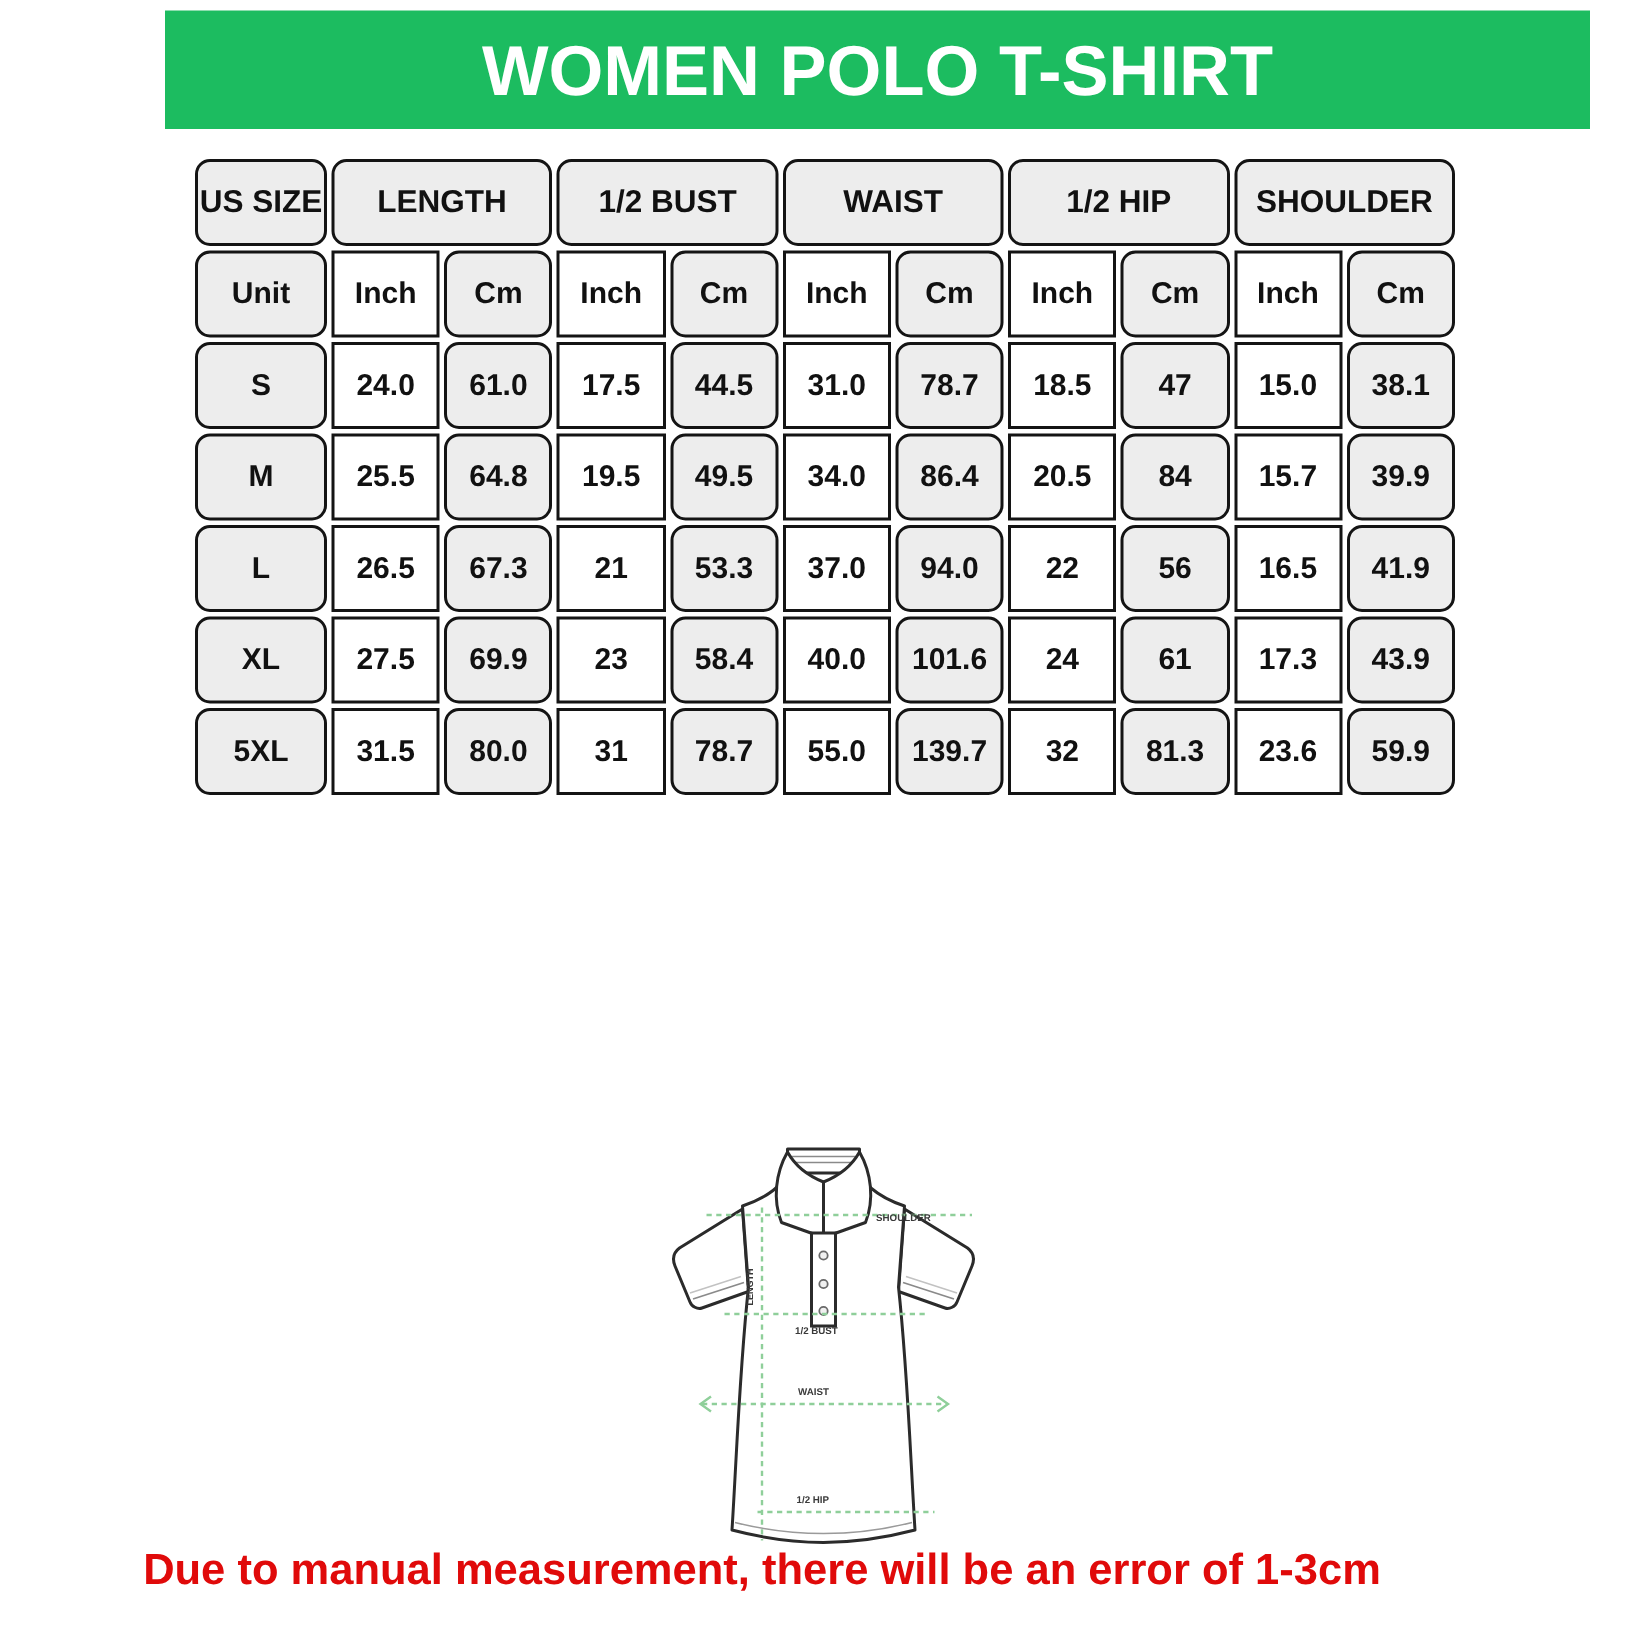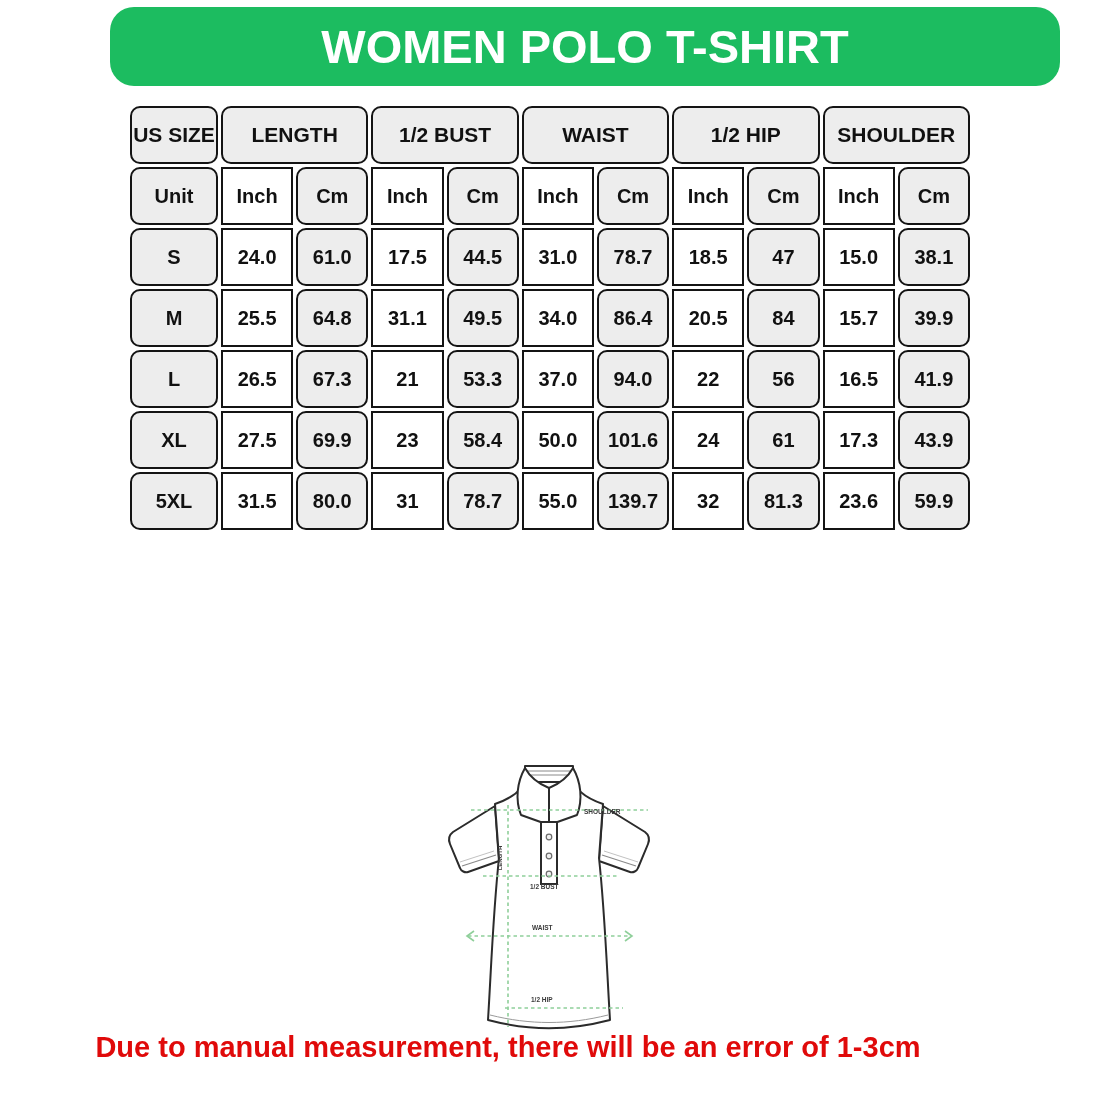--- a/index.html
+++ b/index.html
@@ -14,21 +14,21 @@
   html,body{background:#fff;}
   body{
     position:relative;
     width:1100px;height:1100px;
     overflow:hidden;
     font-family:"Liberation Sans", sans-serif;
   }
   .banner{
     position:absolute;left:110px;top:7px;width:950px;height:79px;
     background:var(--banner_green);
-    display:flex;align-items:center;justify-content:center;border-radius:24px;
+    display:flex;align-items:center;justify-content:center;
   }
   .banner h1{
     color:#fff;font-size:47px;font-weight:bold;letter-spacing:0px;
   }
   .size-table-wrap{
     position:absolute;left:127px;top:103px;width:846px;
   }
   table{
     border-collapse:separate;border-spacing:3px;
     table-layout:fixed;width:846px;
@@ -107,21 +107,21 @@
           <td class="g">78.7</td>
           <td class="w">18.5</td>
           <td class="g">47</td>
           <td class="w">15.0</td>
           <td class="g">38.1</td>
         </tr>
         <tr>
           <td class="g">M</td>
           <td class="w">25.5</td>
           <td class="g">64.8</td>
-          <td class="w">31.1</td>
+          <td class="w">19.5</td>
           <td class="g">49.5</td>
           <td class="w">34.0</td>
           <td class="g">86.4</td>
           <td class="w">20.5</td>
           <td class="g">84</td>
           <td class="w">15.7</td>
           <td class="g">39.9</td>
         </tr>
         <tr>
           <td class="g">L</td>
@@ -135,21 +135,21 @@
           <td class="g">56</td>
           <td class="w">16.5</td>
           <td class="g">41.9</td>
         </tr>
         <tr>
           <td class="g">XL</td>
           <td class="w">27.5</td>
           <td class="g">69.9</td>
           <td class="w">23</td>
           <td class="g">58.4</td>
-          <td class="w">50.0</td>
+          <td class="w">40.0</td>
           <td class="g">101.6</td>
           <td class="w">24</td>
           <td class="g">61</td>
           <td class="w">17.3</td>
           <td class="g">43.9</td>
         </tr>
         <tr>
           <td class="g">5XL</td>
           <td class="w">31.5</td>
           <td class="g">80.0</td>

